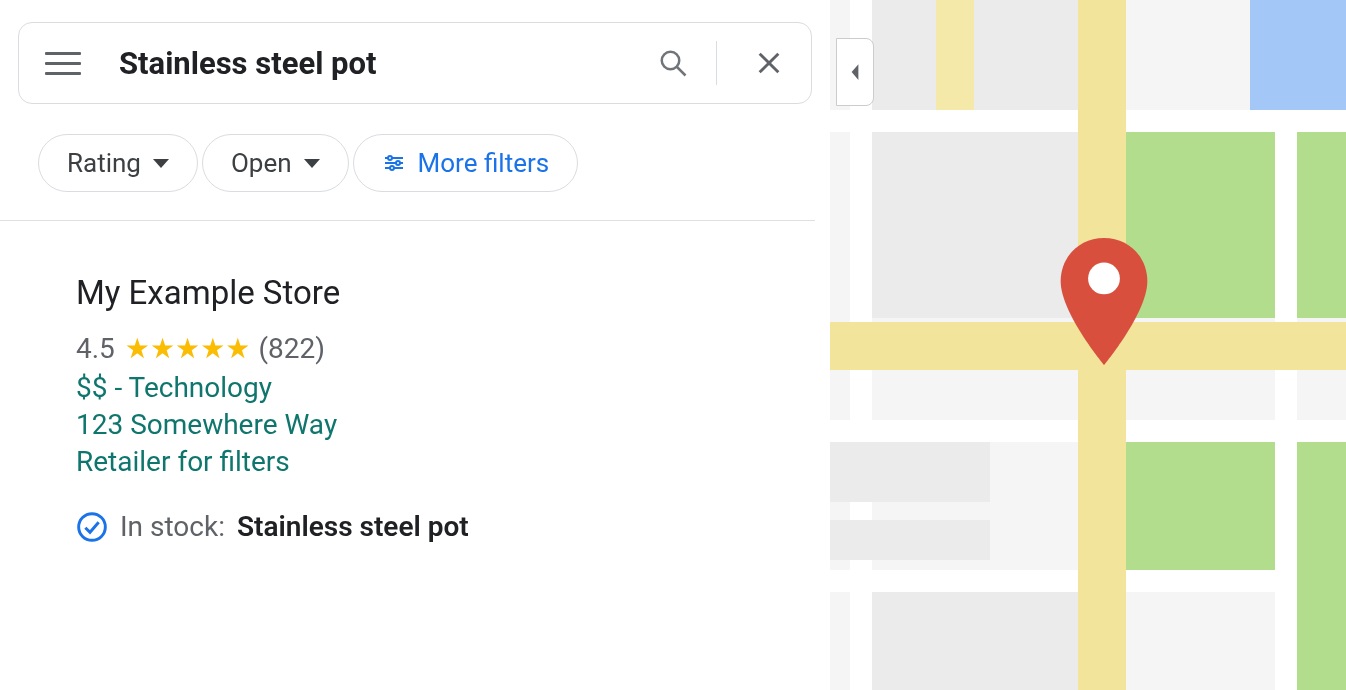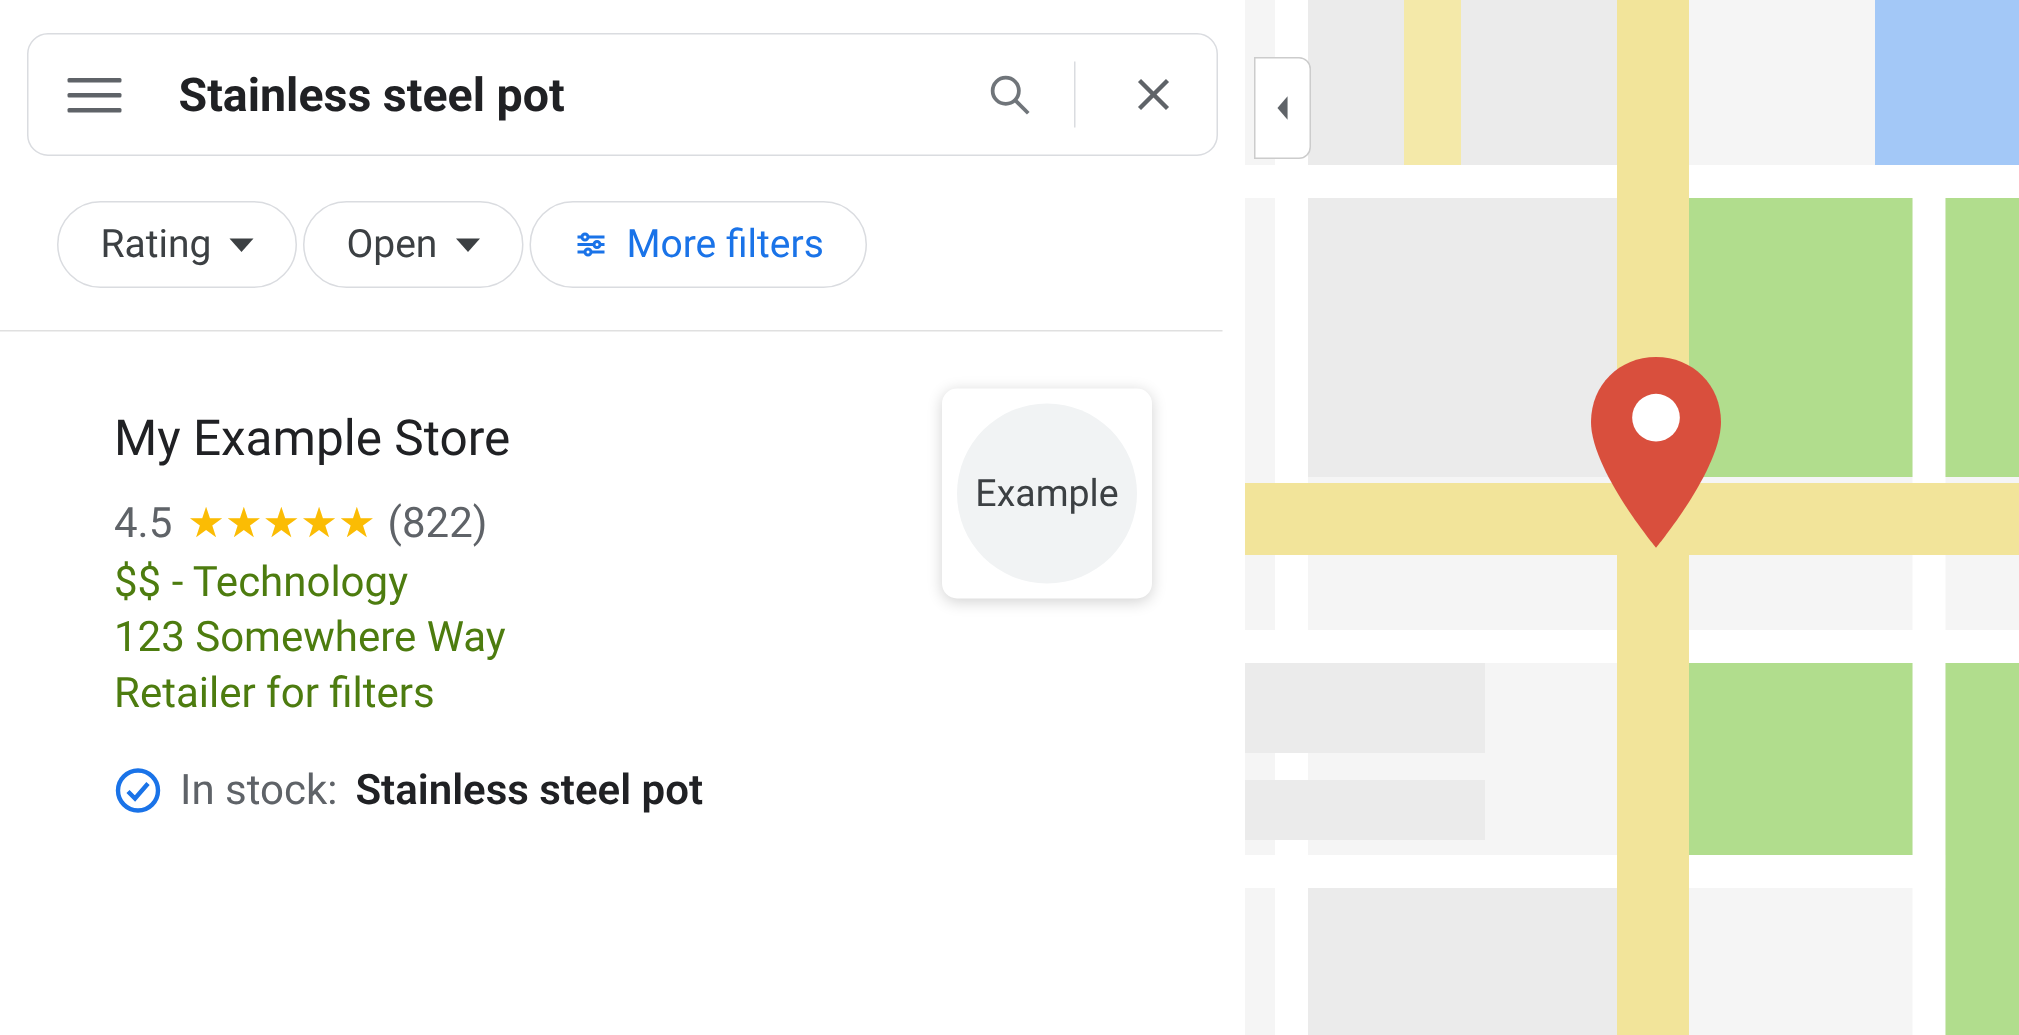--- a/index.html
+++ b/index.html
@@ -150,21 +150,21 @@
       display: flex;
       align-items: center;
       font-size: 28px;
       color: #5f6368;
       margin-bottom: 6px;
     }
     .rating-val { margin-right: 10px; }
     .stars { color: #fbbc04; font-size: 28px; letter-spacing: 0px; margin-right: 8px; }
     .line {
       font-size: 28px;
-      color: #4d7c0f;
+      color: #0f766e;
       margin-bottom: 4px;
     }
     .instock-row {
       display: flex;
       align-items: center;
       margin-top: 32px;
       font-size: 28px;
       color: #5f6368;
       gap: 12px;
     }
@@ -281,23 +281,20 @@
       <div class="line">Retailer for filters</div>
       <div class="instock-row">
         <svg class="check-icon" viewBox="0 0 24 24" fill="none" stroke="#1a73e8" stroke-width="2.2">
           <circle cx="12" cy="12" r="10"></circle>
           <path d="M7 12.5 L10.5 16 L17 8.5"></path>
         </svg>
         <span>In stock:</span>
         <span class="instock-product">Stainless steel pot</span>
       </div>
 
-      <div class="thumb">
-        <div class="thumb-circle">Example</div>
-      </div>
     </div>
 
   </div>
 
   <div class="collapse-btn">
     <svg viewBox="0 0 10 16">
         <path d="M8 1 L2 8 L8 15 Z"></path>
       </svg>
   </div>
 

